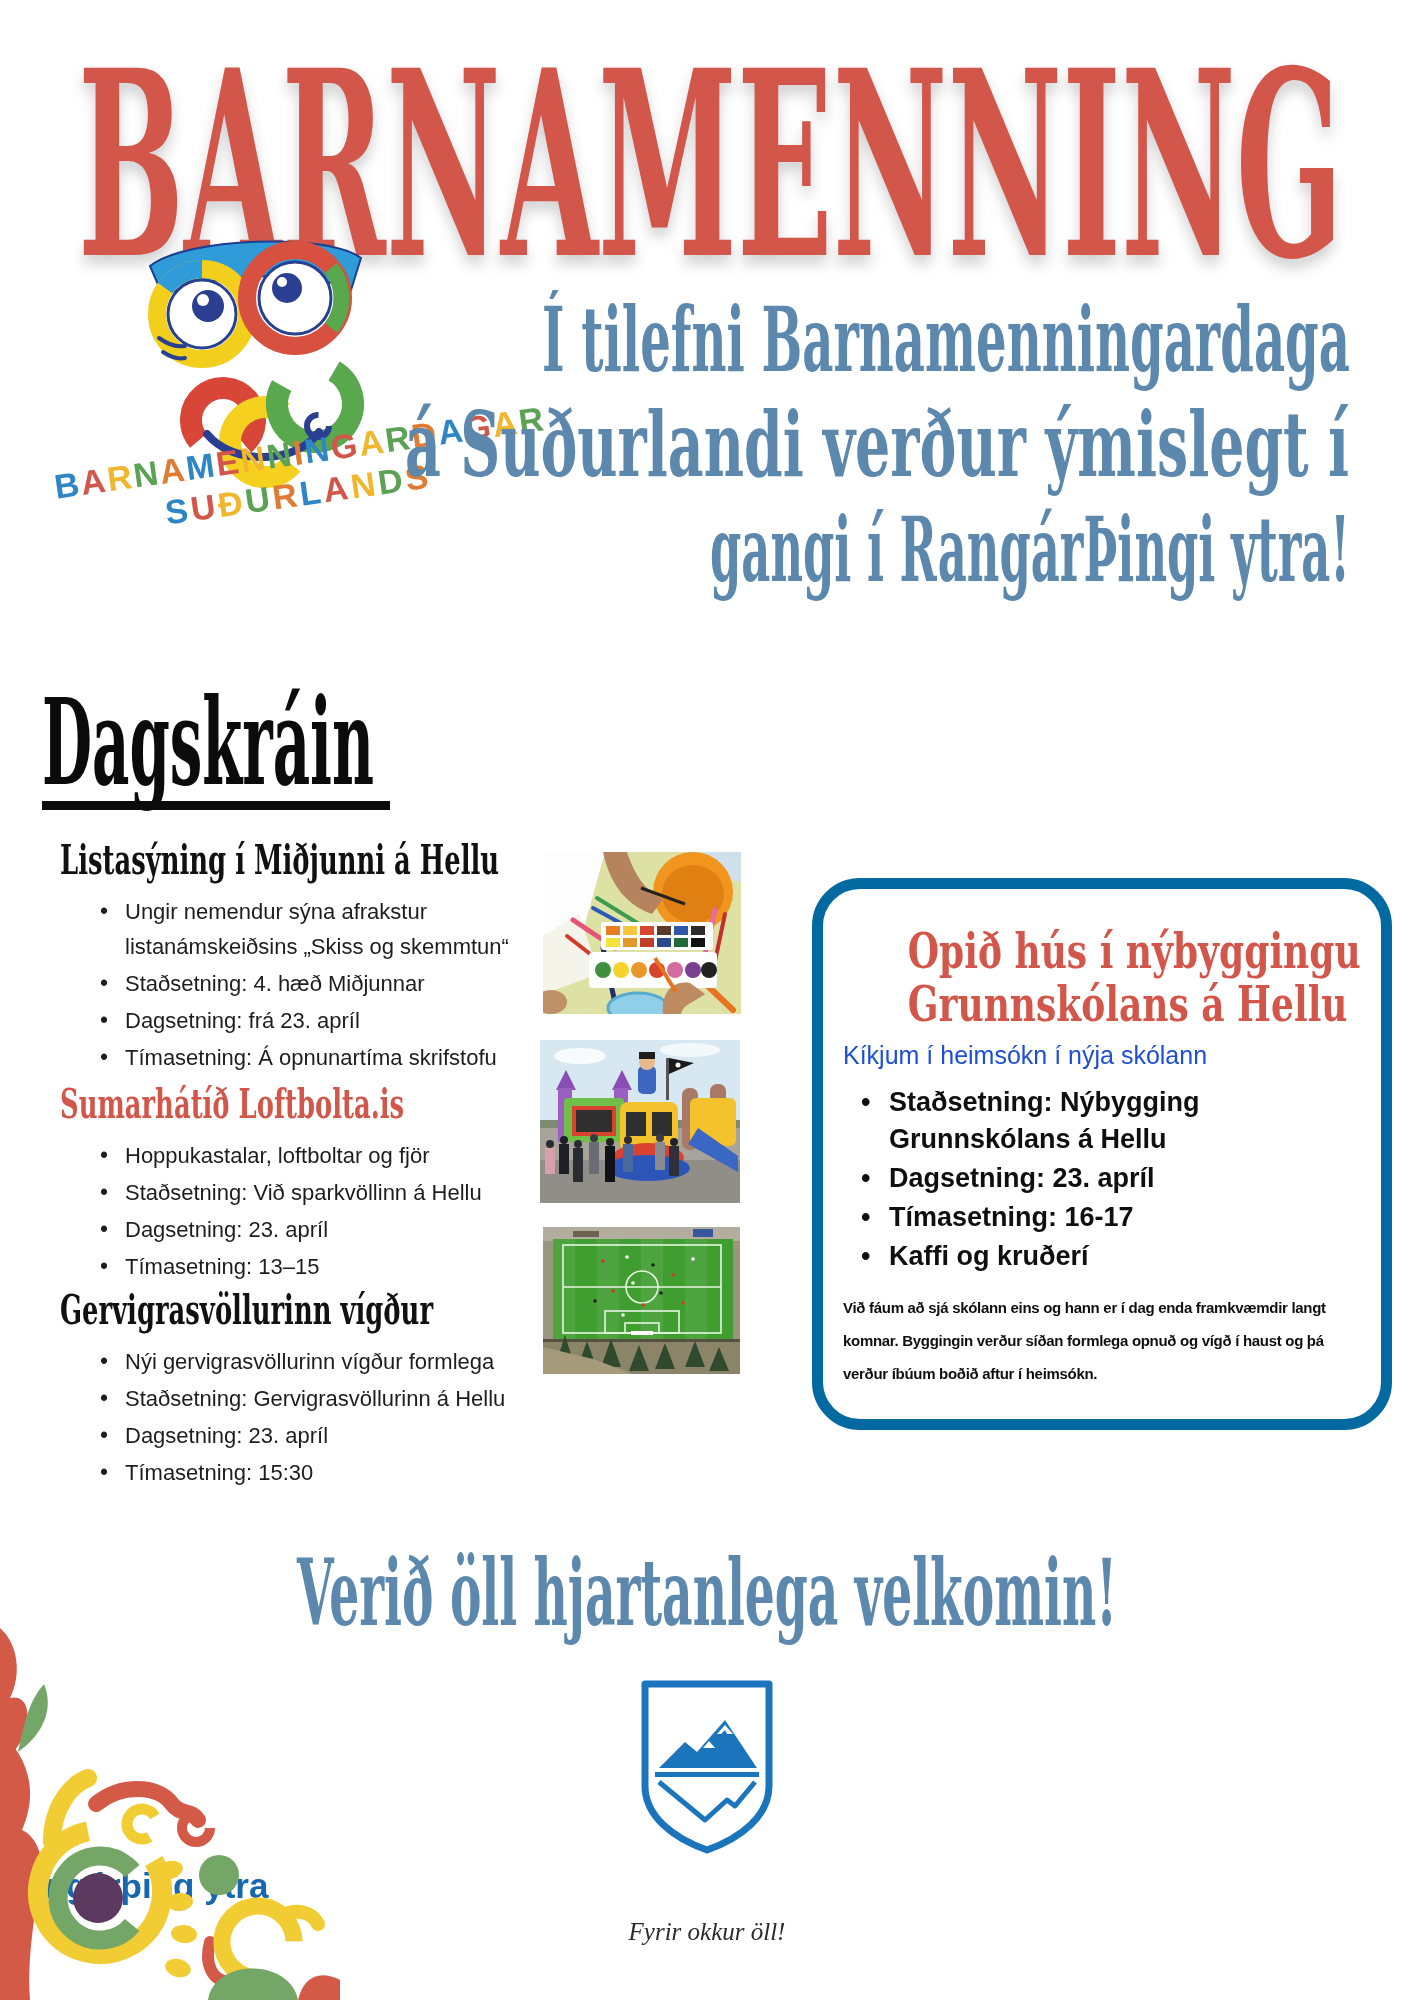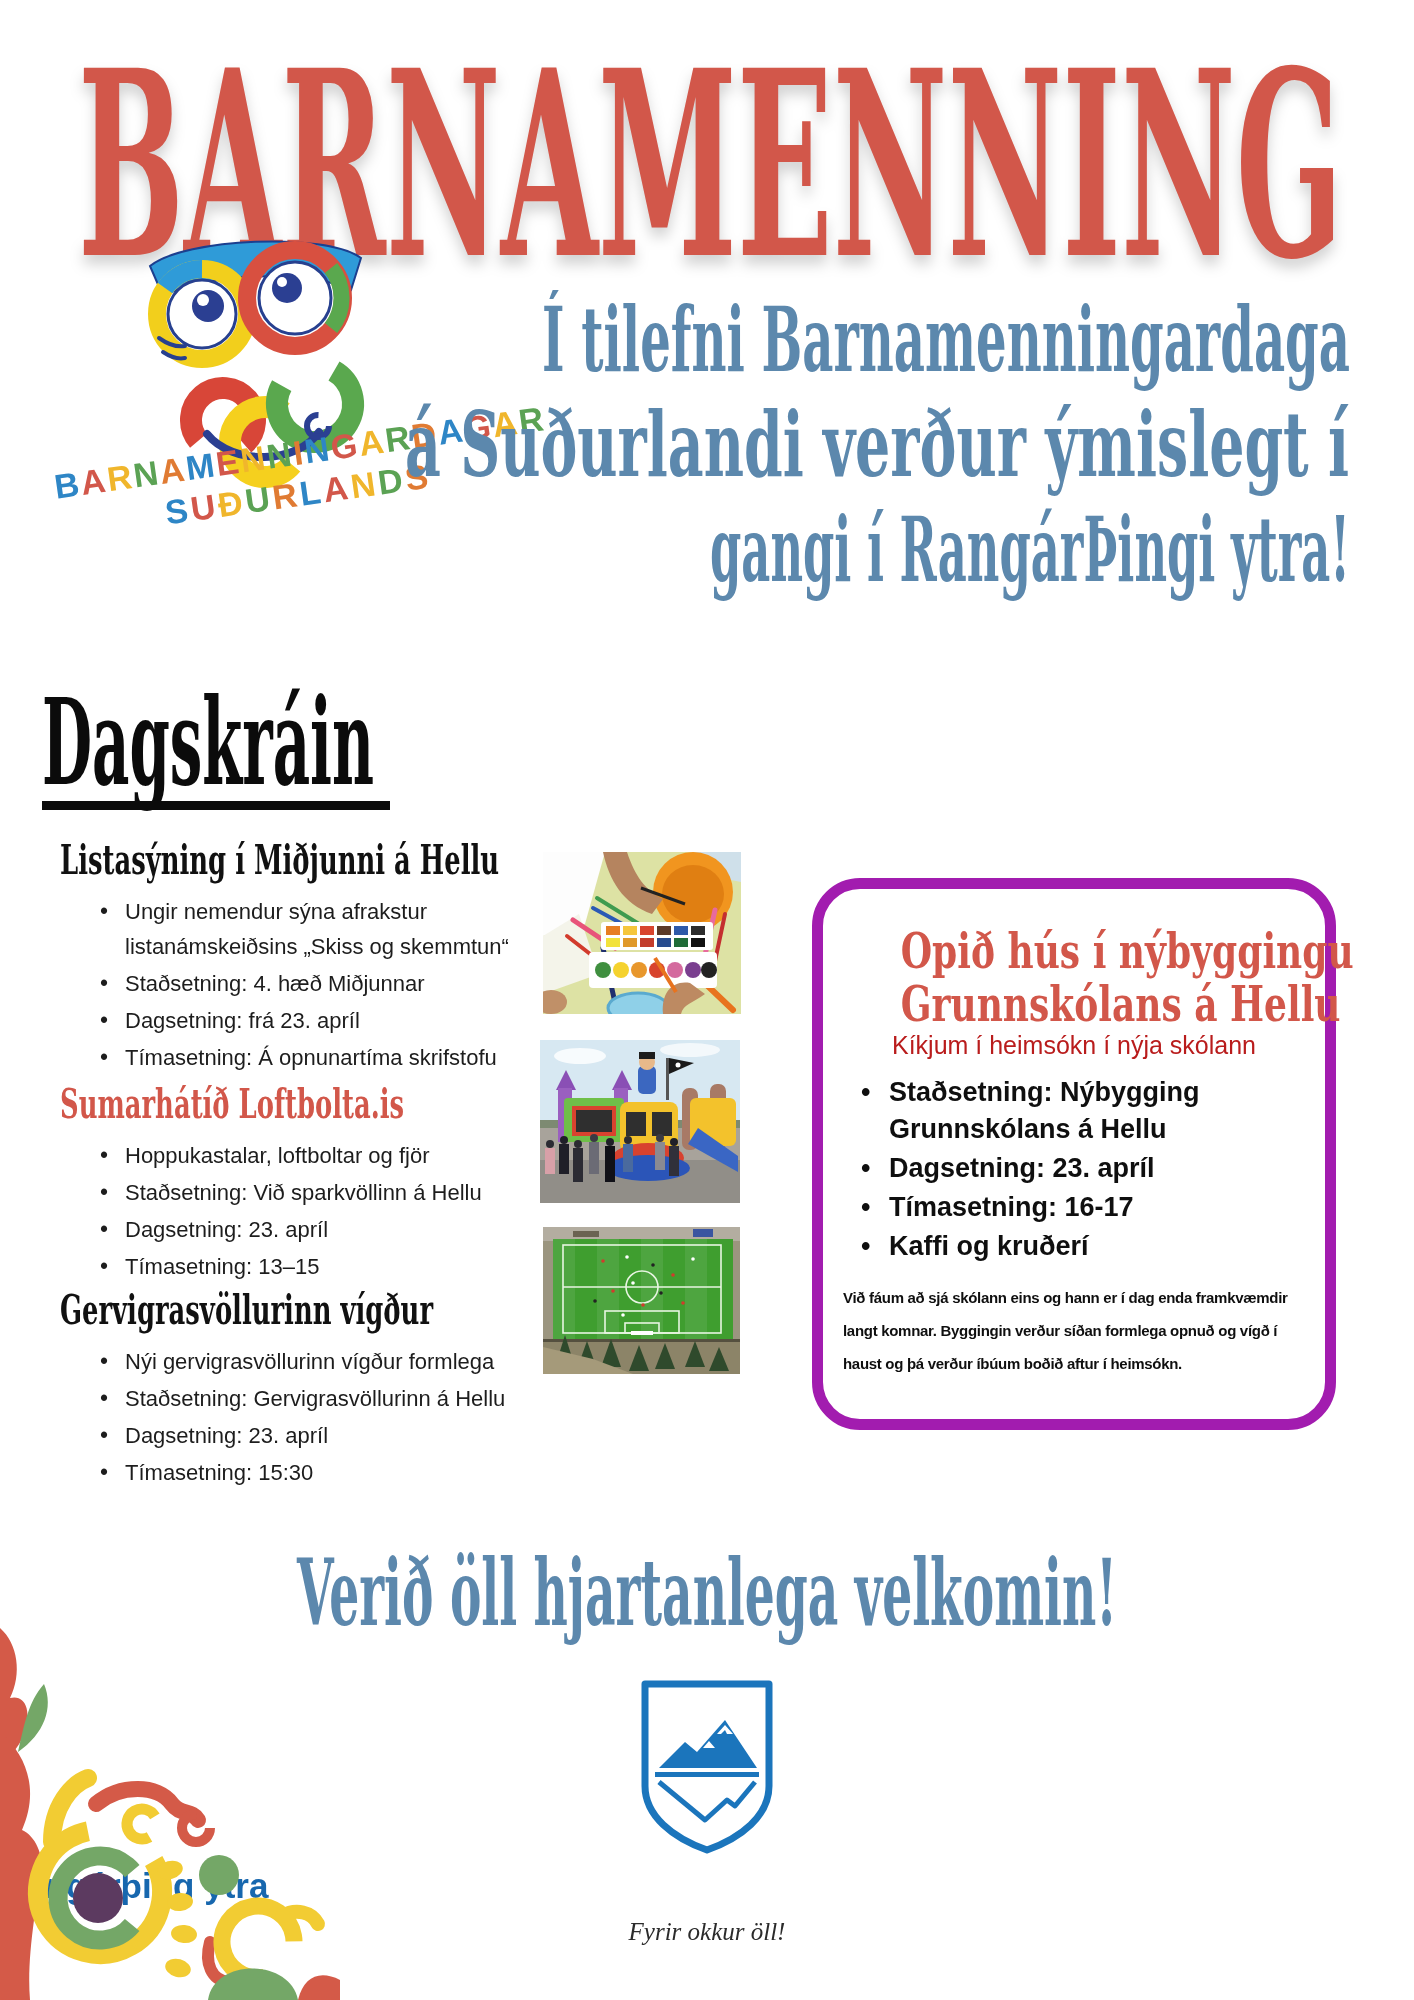--- a/index.html
+++ b/index.html
@@ -14,26 +14,26 @@
   .rainbow-line2{font-size:34px;font-weight:bold;letter-spacing:3px;white-space:nowrap;margin-top:2px;}
   
   .event{position:absolute;left:60px;width:490px;}
   .ev-title{margin:0;font-family:"DejaVu Serif",serif;font-weight:bold;font-size:41px;
             color:#111;white-space:nowrap;transform:scaleX(0.63);transform-origin:left center;}
   .ev-title.red{color:#d2574a;}
   .ev-list{list-style:none;margin:10px 0 0 34px;padding:0;font-size:22px;line-height:35px;color:#1d1d1d;}
   .ev-list li{position:relative;padding-left:31px;margin-bottom:2px;max-width:445px;}
   .ev-list li::before{content:"•";position:absolute;left:6px;top:0;font-size:23px;color:#1d1d1d;}
   
-  .hbox{position:absolute;left:812px;top:878px;width:524px;height:552px;box-sizing:border-box;
-        border:11px solid #a21caf;border-radius:48px;background:#fff;padding:36px 20px 0 20px;}
+  .hbox{position:absolute;left:812px;top:878px;width:580px;height:552px;box-sizing:border-box;
+        border:11px solid #0369a1;border-radius:48px;background:#fff;padding:36px 20px 0 20px;}
   .hbox-title{text-align:center;color:#d2574a;font-family:"DejaVu Serif",serif;font-weight:bold;
               font-size:48px;line-height:53px;}
   .hbox-title div{transform:scaleX(0.75);transform-origin:center;white-space:nowrap;}
-  .hbox-sub{text-align:center;font-size:25px;color:#b91c1c;margin-top:0;}
+  .hbox-sub{text-align:left;font-size:25px;color:#1d4ed8;margin-top:10px;}
   .hbox-list{list-style:none;margin:14px 0 0 10px;padding:0;font-size:27px;font-weight:bold;
              line-height:37px;color:#0f0f0f;}
   .hbox-list li{position:relative;padding-left:36px;margin-bottom:2px;max-width:440px;}
   .hbox-list li::before{content:"•";position:absolute;left:8px;top:0;}
   .hbox-par{margin-top:16px;font-size:15px;font-weight:bold;line-height:33px;color:#0f0f0f;
             letter-spacing:-0.3px;}
   
   .wordmark{position:absolute;left:0;top:1866px;width:1414px;
             font-size:35px;font-weight:bold;color:#1767ae;}
   .slogan{position:absolute;left:0;top:1918px;width:1414px;text-align:center;

